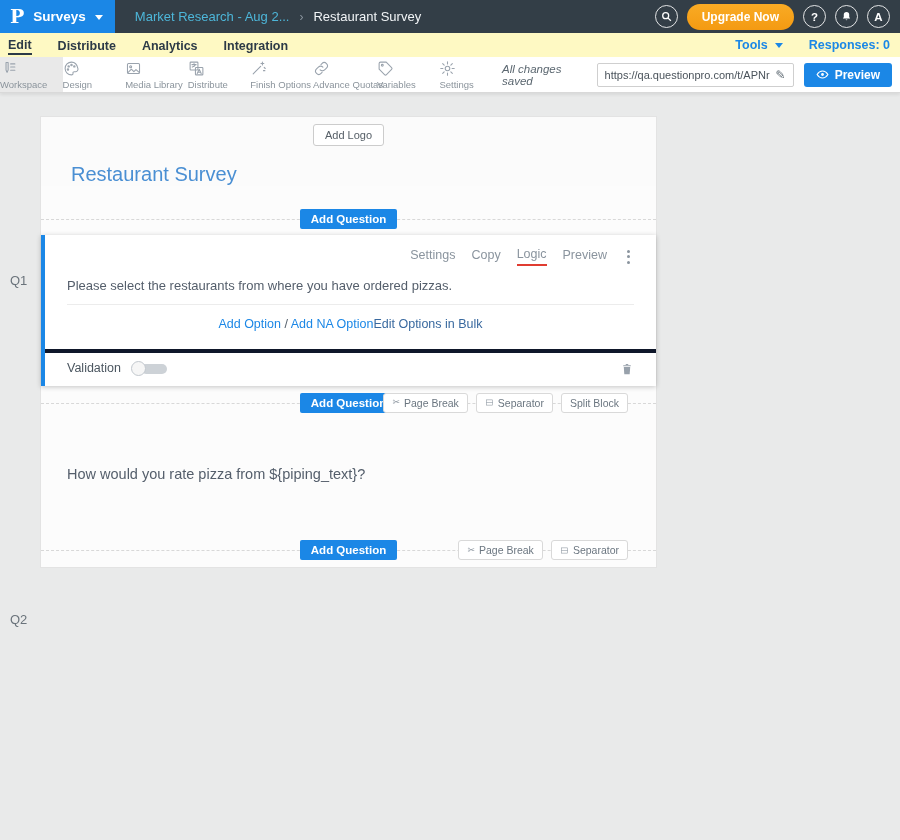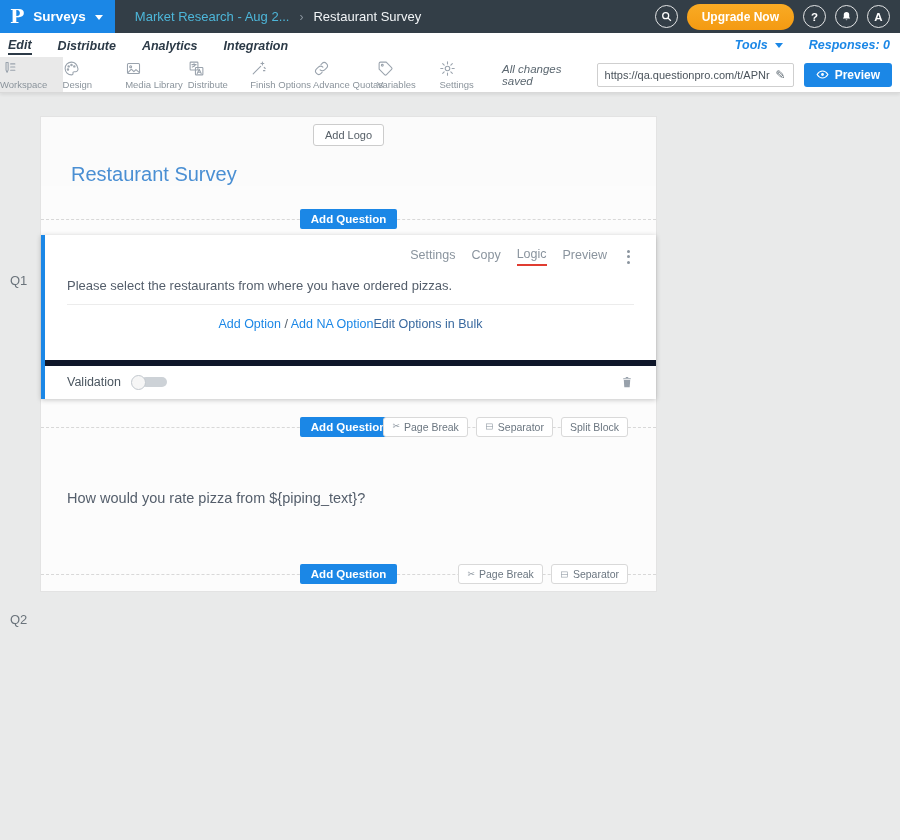--- a/index.html
+++ b/index.html
@@ -14,21 +14,21 @@
   .caret-down { width:0; height:0; border-left:4px solid transparent; border-right:4px solid transparent; border-top:5px solid #fff; margin-top:2px; }
   .breadcrumb { display:flex; align-items:center; gap:10px; padding-left:20px; font-size:13px; }
   .crumb-parent { color:#4db6d9; cursor:pointer; }
   .crumb-sep { color:#8a949e; font-size:12px; }
   .crumb-current { color:#f1f4f6; }
   .topbar-right { margin-left:auto; display:flex; align-items:center; gap:9px; padding-right:10px; }
   .circle-btn { width:23px; height:23px; border:1.5px solid rgba(255,255,255,.85); border-radius:50%; display:flex; align-items:center; justify-content:center; color:#fff; font-size:11.5px; font-weight:700; cursor:pointer; flex:0 0 auto; }
   .upgrade-btn { background:linear-gradient(#f9ab24,#f49a12); color:#fff; font-size:12px; font-weight:700; border:none; border-radius:13px; padding:6px 15px; cursor:pointer; }
 
   
-  .subnav { height:24px; background:#ffffff; display:flex; align-items:center; padding:0 10px 0 8px;font-style:italic; }
+  .subnav { height:24px; background:#fef9c3; display:flex; align-items:center; padding:0 10px 0 8px; }
   .subnav-item { font-size:12.5px; color:#2c3a47; font-weight:600; margin-right:26px; padding:2px 0 1px; cursor:pointer; }
   .subnav-item.active { border-bottom:2px solid #2c3a47; }
   .subnav-right { margin-left:auto; display:flex; align-items:center; gap:26px; }
   .tools-link { font-size:12.5px; color:#1b87e6; font-weight:600; display:flex; align-items:center; gap:7px; cursor:pointer; }
   .caret-down-blue { width:0; height:0; border-left:4px solid transparent; border-right:4px solid transparent; border-top:5px solid #1b87e6; }
   .responses { font-size:12.5px; color:#1b87e6; font-weight:600; }
 
   
   .toolbar { height:36px; background:#fff; border-bottom:1px solid #d9d9d9; display:flex; align-items:stretch; box-shadow:0 2px 3px rgba(0,0,0,.07); position:relative; z-index:3; }
   .tool-item { width:64px; display:flex; flex-direction:column; justify-content:center; gap:2px; cursor:pointer; }
@@ -73,21 +73,21 @@
   .opts { margin-top:19px; }
   .opt-row { display:flex; align-items:center; gap:18px; height:30px; cursor:pointer; }
   .checkbox { width:13px; height:13px; border:1px solid #b3bac1; border-radius:2px; background:#fff; flex:0 0 auto; }
   .radio { width:13px; height:13px; border:1px solid #b3bac1; border-radius:50%; background:#fff; flex:0 0 auto; }
   .opt-label { font-size:12px; color:#8a949e; }
   .addopt-row { display:flex; justify-content:center; align-items:center; padding:12px 0 18px; }
   .addopt-links { font-size:12.5px; color:#1b87e6; }
   .addopt-links .lnk { cursor:pointer; }
   .addopt-links .slash { color:#54606c; }
   .bulk-link { font-size:12.5px; color:#39699f; cursor:pointer; }
-  .qfooter { border-top:6px solid #0f172a; margin:11px -22px; padding:8px 22px 9px; display:flex; align-items:center; }
+  .qfooter { border-top:4px solid #0f172a; margin:0 -22px; padding:8px 22px 9px; display:flex; }
   .validation-label { font-size:12.5px; color:#4b5660; margin-right:10px; }
   .toggle { position:relative; width:38px; height:15px; cursor:pointer; }
   .toggle-track { position:absolute; left:10px; top:2.5px; width:26px; height:10px; border-radius:6px; background:#cdd2d7; }
   .toggle-knob { position:absolute; left:0; top:0; width:15px; height:15px; border-radius:50%; background:#f6f6f6; border:1px solid #c2c8ce; }
   .trash-btn { margin-left:auto; cursor:pointer; display:flex; }
   .trash-btn svg { width:14px; height:16px; fill:#98a1ab; }
 
   
   .qblock-plain { padding:47px 26px 30px; }
   .qtext2 { font-size:14.5px; color:#545e6b; margin-bottom:21px; cursor:text; }

